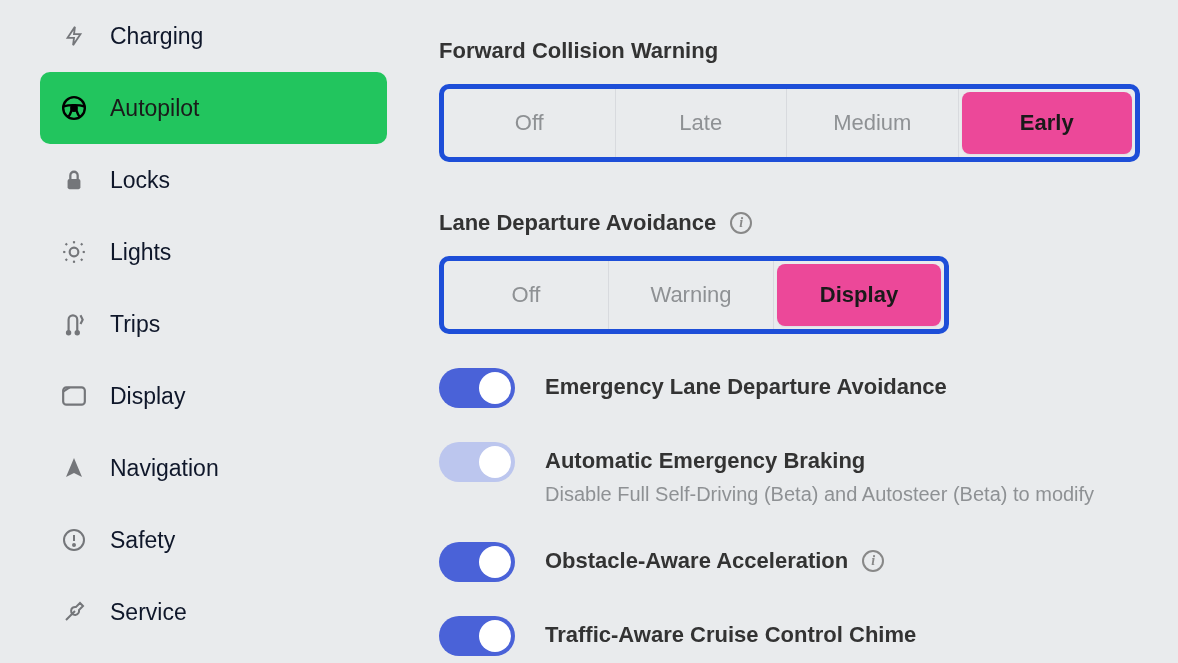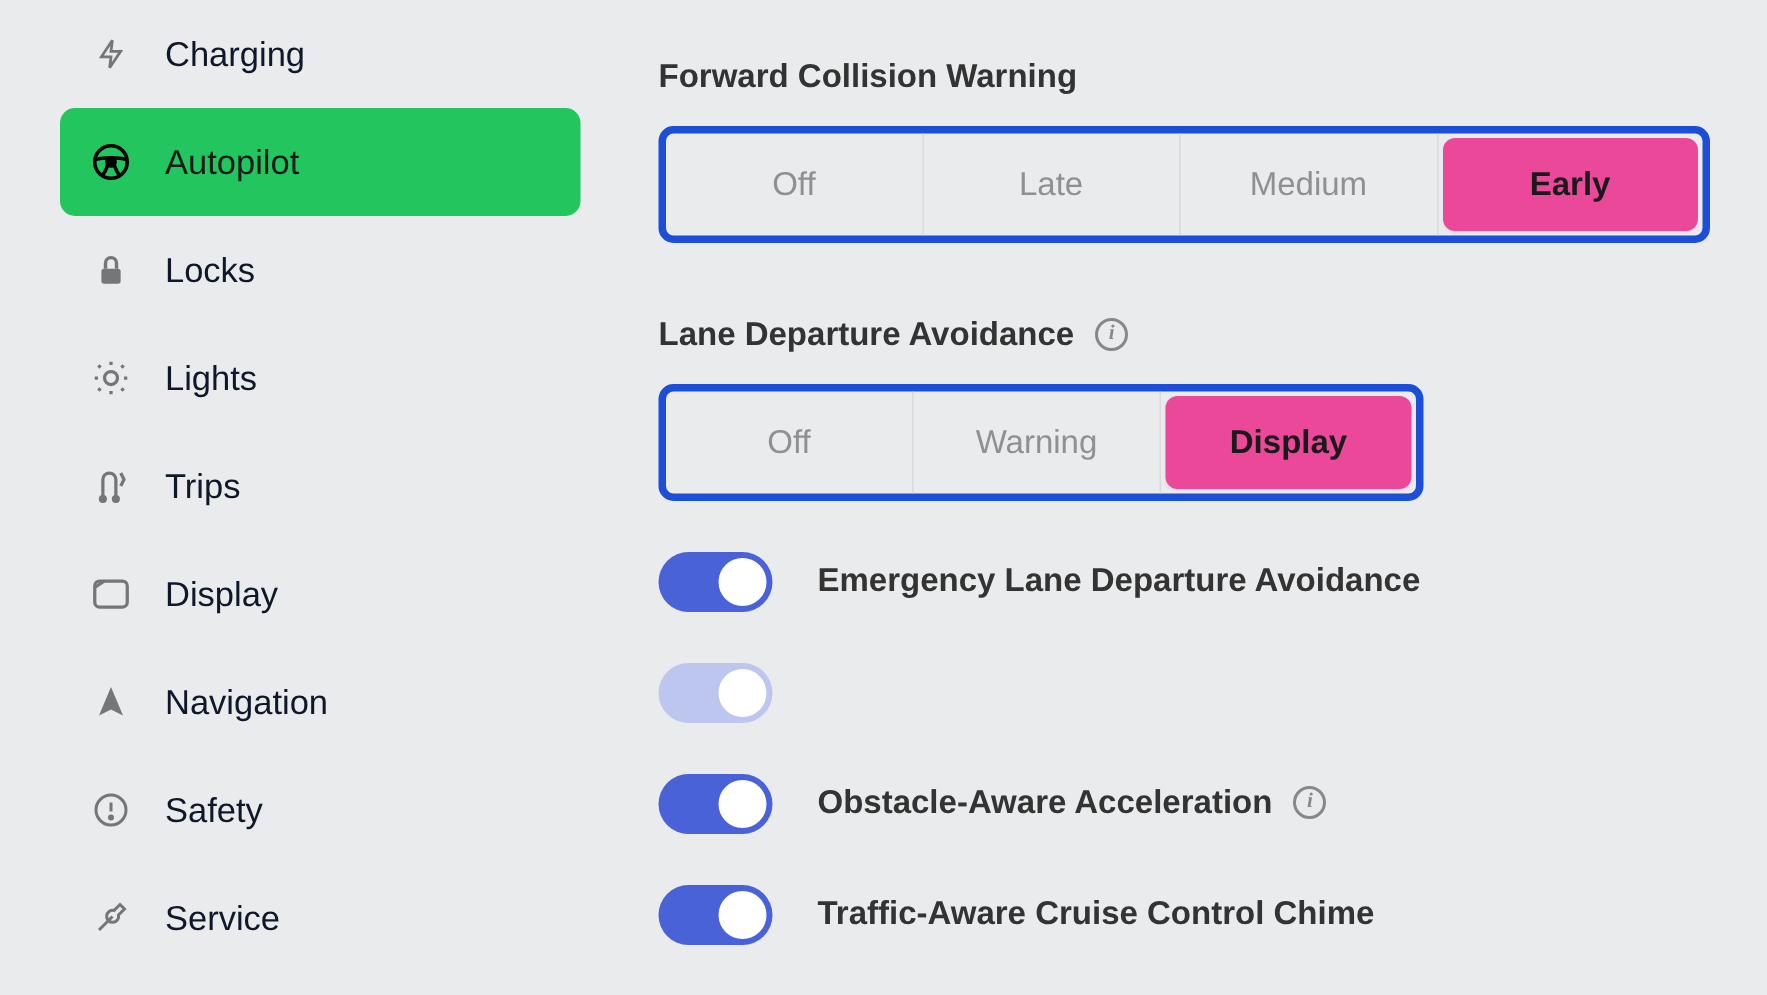--- a/index.html
+++ b/index.html
@@ -262,20 +262,24 @@
       </div>
     <div>
       <div class="toggle-label">Emergency Lane Departure Avoidance</div>
     </div>
   </div>
 
   <div class="toggle-row">
     <div class="toggle disabled">
         <div class="knob"></div>
       </div>
+    <div>
+      <div class="toggle-label">Automatic Emergency Braking</div>
+      <div class="toggle-sub">Disable Full Self-Driving (Beta) and Autosteer (Beta) to modify</div>
+    </div>
   </div>
 
   <div class="toggle-row">
     <div class="toggle on">
         <div class="knob"></div>
       </div>
     <div>
       <div class="toggle-label">
         <span>Obstacle-Aware Acceleration</span>
         <span class="info-icon">i</span>

